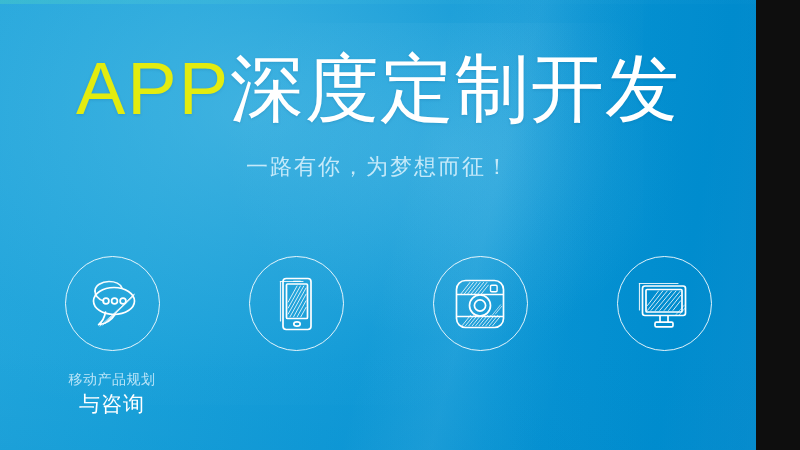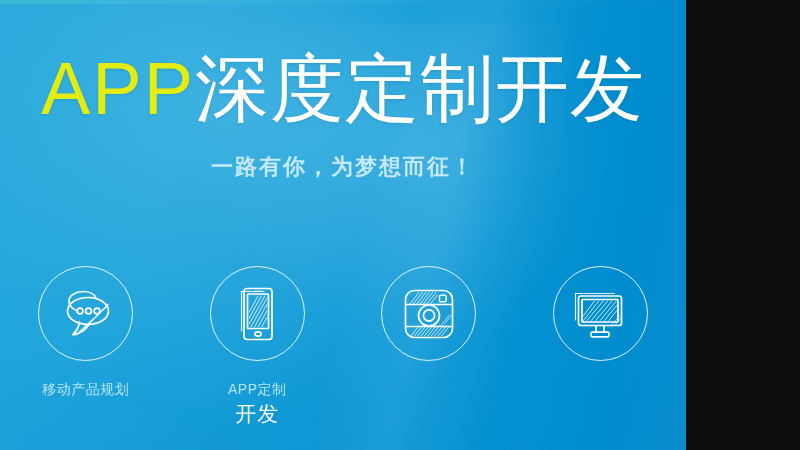--- a/index.html
+++ b/index.html
@@ -2,21 +2,21 @@
 <html><head>
 <meta charset="utf-8">
 <style>
   html, body {
     margin: 0;
     padding: 0;
     background: #0e0e0e;
   }
   #banner {
     position: relative;
-    width: 686px;
+    width: 756px;
     height: 450px;
     overflow: hidden;
     font-family: "Liberation Sans", "DejaVu Sans", sans-serif;
     background: #c2410c;
   }
 
   
   .bg-base {
     position: absolute;
     inset: 0;
@@ -87,34 +87,34 @@
     color: #e3ec0f;
     letter-spacing: 2px;
   }
   .subtitle {
     position: absolute;
     left: 0;
     top: 152px;
     width: 100%;
     text-align: center;
     font-size: 22px;
-    font-weight: 700;
+    font-weight: 400;
     letter-spacing: 2px;
     color: rgba(228,246,255,0.82);
     white-space: nowrap;
   }
 
   
   .features {
     position: absolute;
     left: 0;
-    top: 266px;
+    top: 256px;
     width: 100%;
     display: flex;
-    justify-content: space-between;
+    justify-content: flex-end;
     align-items: flex-start;
   }
   .feature {
     width: 184px;
     display: flex;
     flex-direction: column;
     align-items: center;
   }
   .circle {
     width: 95px;
@@ -191,20 +191,21 @@
               <path d="M27.0 44.9 L53.3 19.0"></path>
               <path d="M24.5 47.4 L52.6 19.7"></path>
               <path d="M21.8 49.0 L51.4 20.8"></path>
               <path d="M18.9 50.2 L49.6 22.3"></path>
             </g>
           </svg>
         </span>
       </div>
       <div class="labels">
         <div class="label-top">移动产品规划</div>
+        <div class="label-main">与咨询</div>
       </div>
     </div>
 
     <div class="feature">
       <div class="circle">
         <span>
           <svg width="58" height="62" viewBox="0 0 58 62" fill="none" stroke="#ffffff" stroke-width="1.7" stroke-linecap="round" stroke-linejoin="round">
 
             <path d="M13.5 8.5 L13.5 48" opacity="0.85" stroke-width="1.2"></path>
             <path d="M13.5 8.5 L36 8.5" opacity="0.85" stroke-width="1.2"></path>
@@ -221,24 +222,20 @@
               <path d="M21.2 29.0 L30.0 13.0"></path>
               <path d="M21.2 35.0 L33.4 13.0"></path>
               <path d="M21.2 41.0 L36.8 13.0"></path>
               <path d="M23.0 43.8 L39.0 15.0"></path>
               <path d="M26.6 43.8 L39.0 21.2"></path>
               <path d="M30.2 43.8 L39.0 27.8"></path>
               <path d="M33.8 43.8 L39.0 34.4"></path>
             </g>
           </svg>
         </span>
-      </div>
-      <div class="labels">
-        <div class="label-top">APP定制</div>
-        <div class="label-main">开发</div>
       </div>
     </div>
 
     <div class="feature">
       <div class="circle">
         <span>
           <svg width="62" height="60" viewBox="0 0 62 60" fill="none" stroke="#ffffff" stroke-width="1.7" stroke-linecap="round" stroke-linejoin="round">
 
             <rect x="7.5" y="6.5" width="47" height="47" rx="9"></rect>
 

